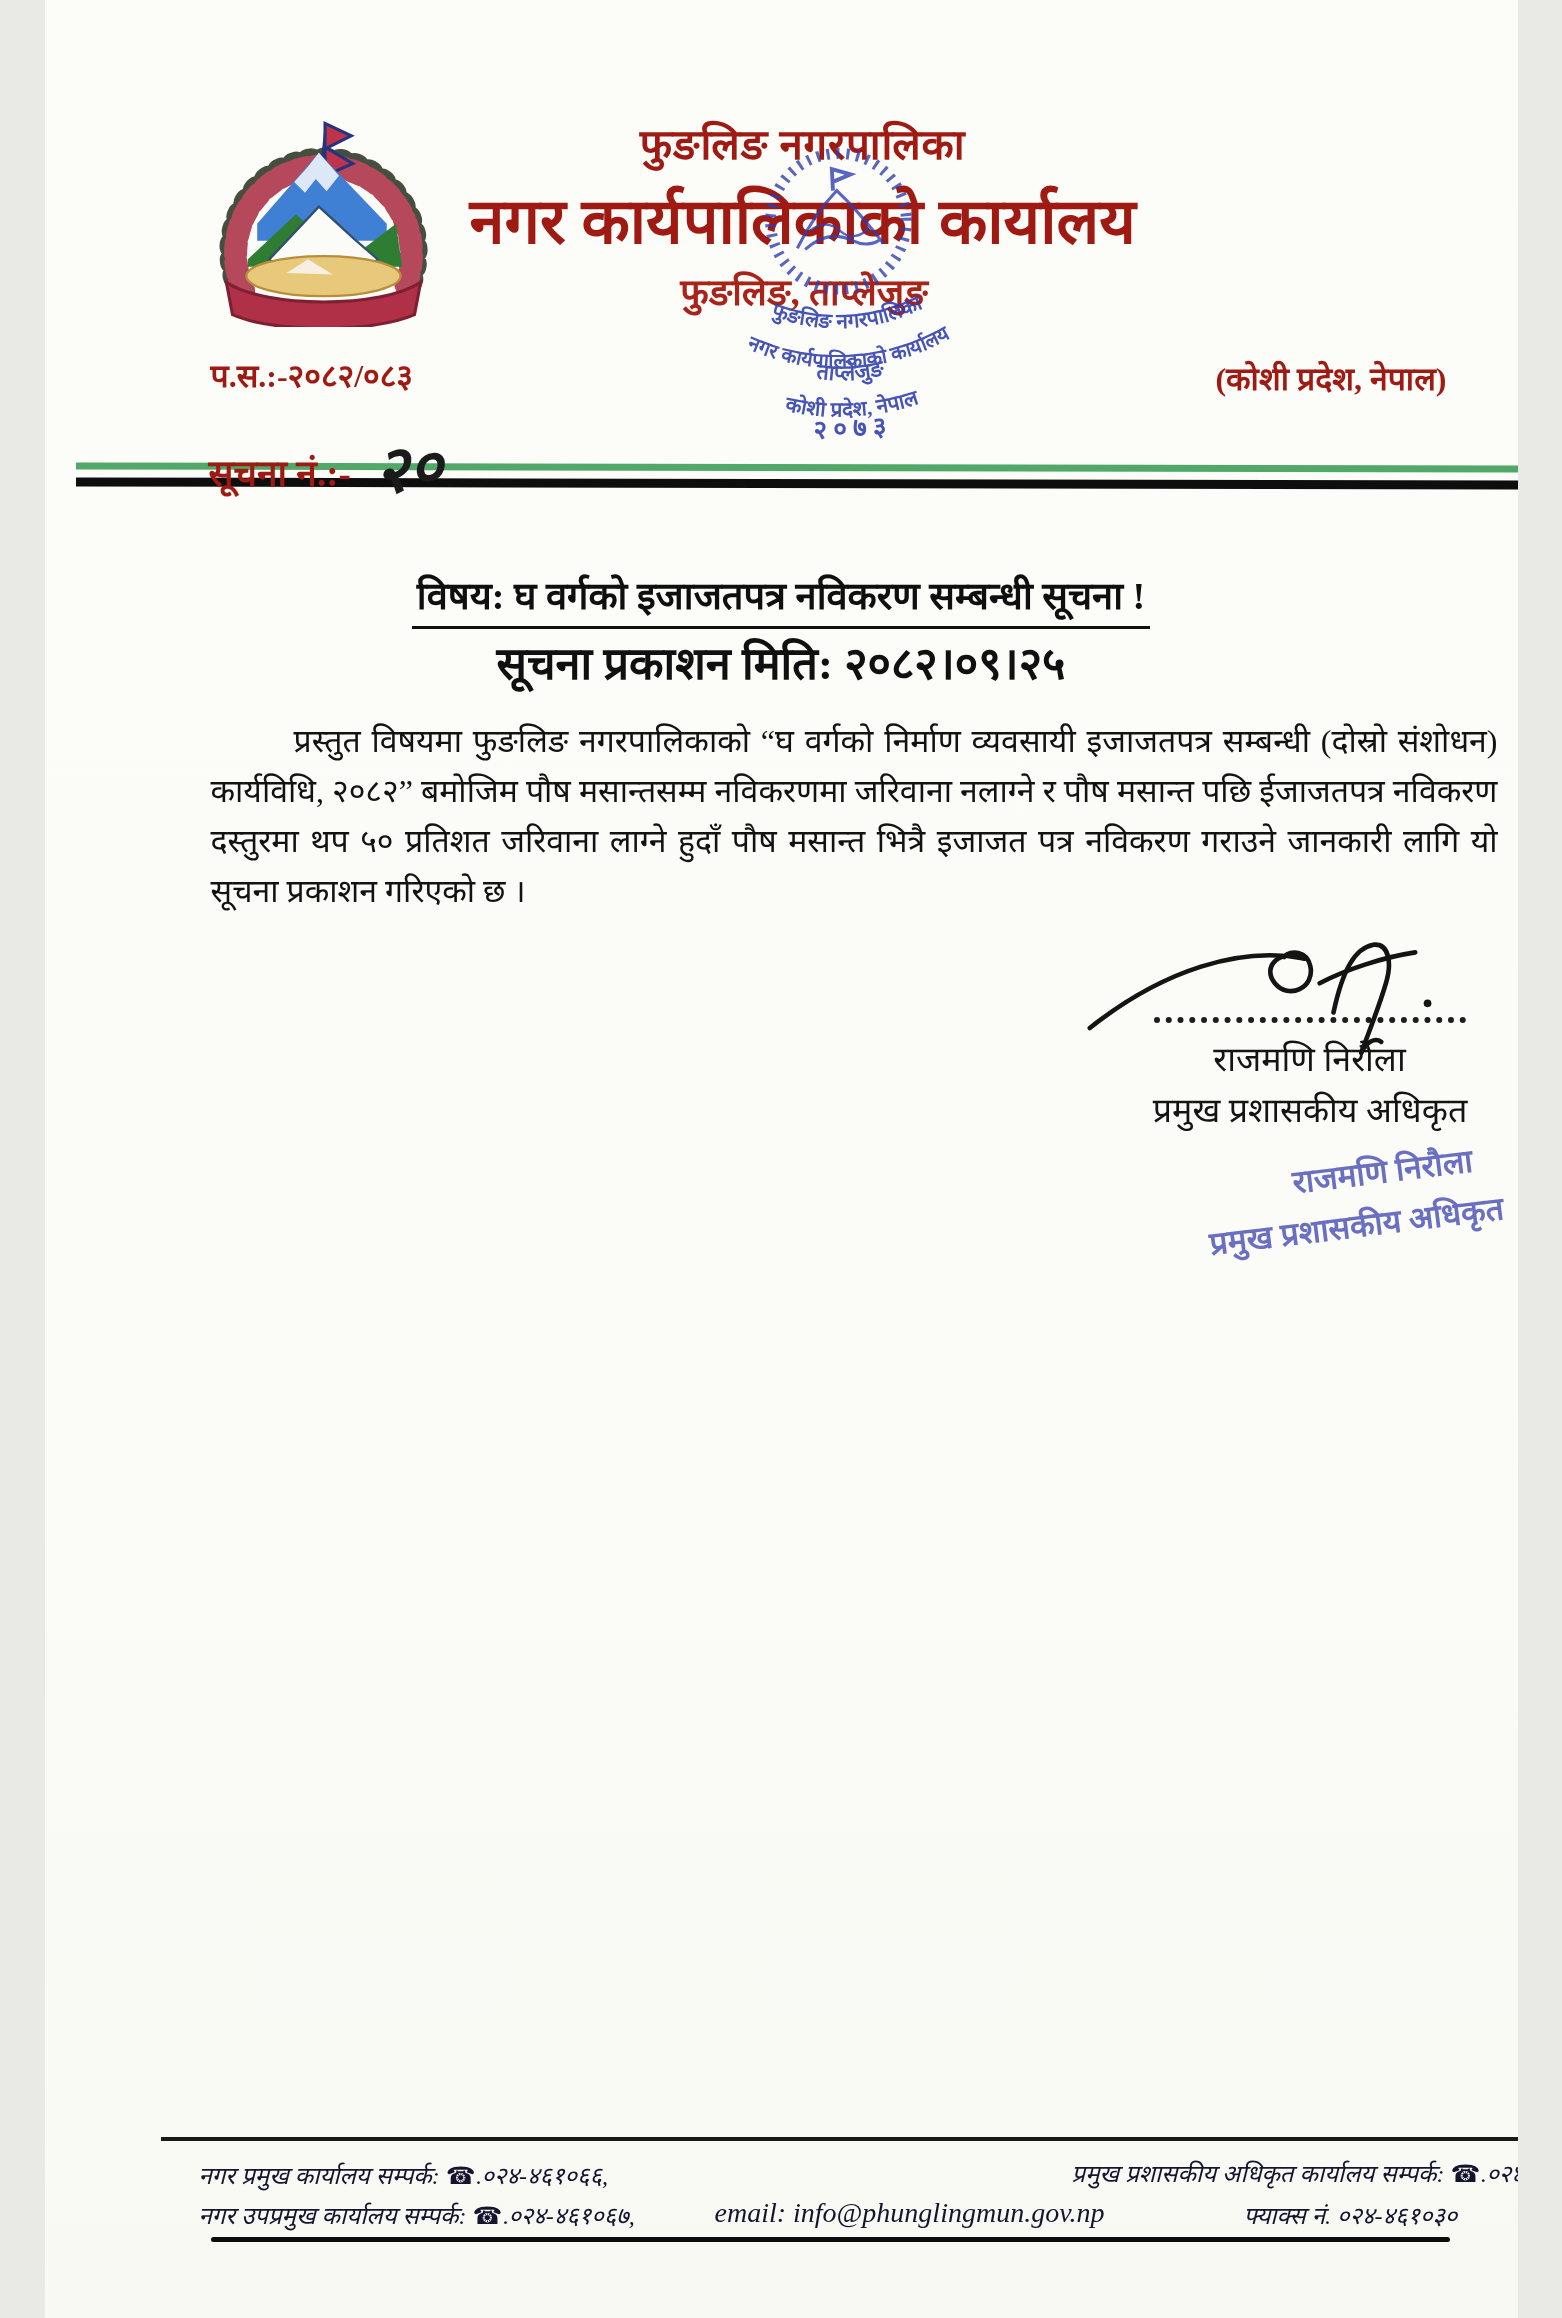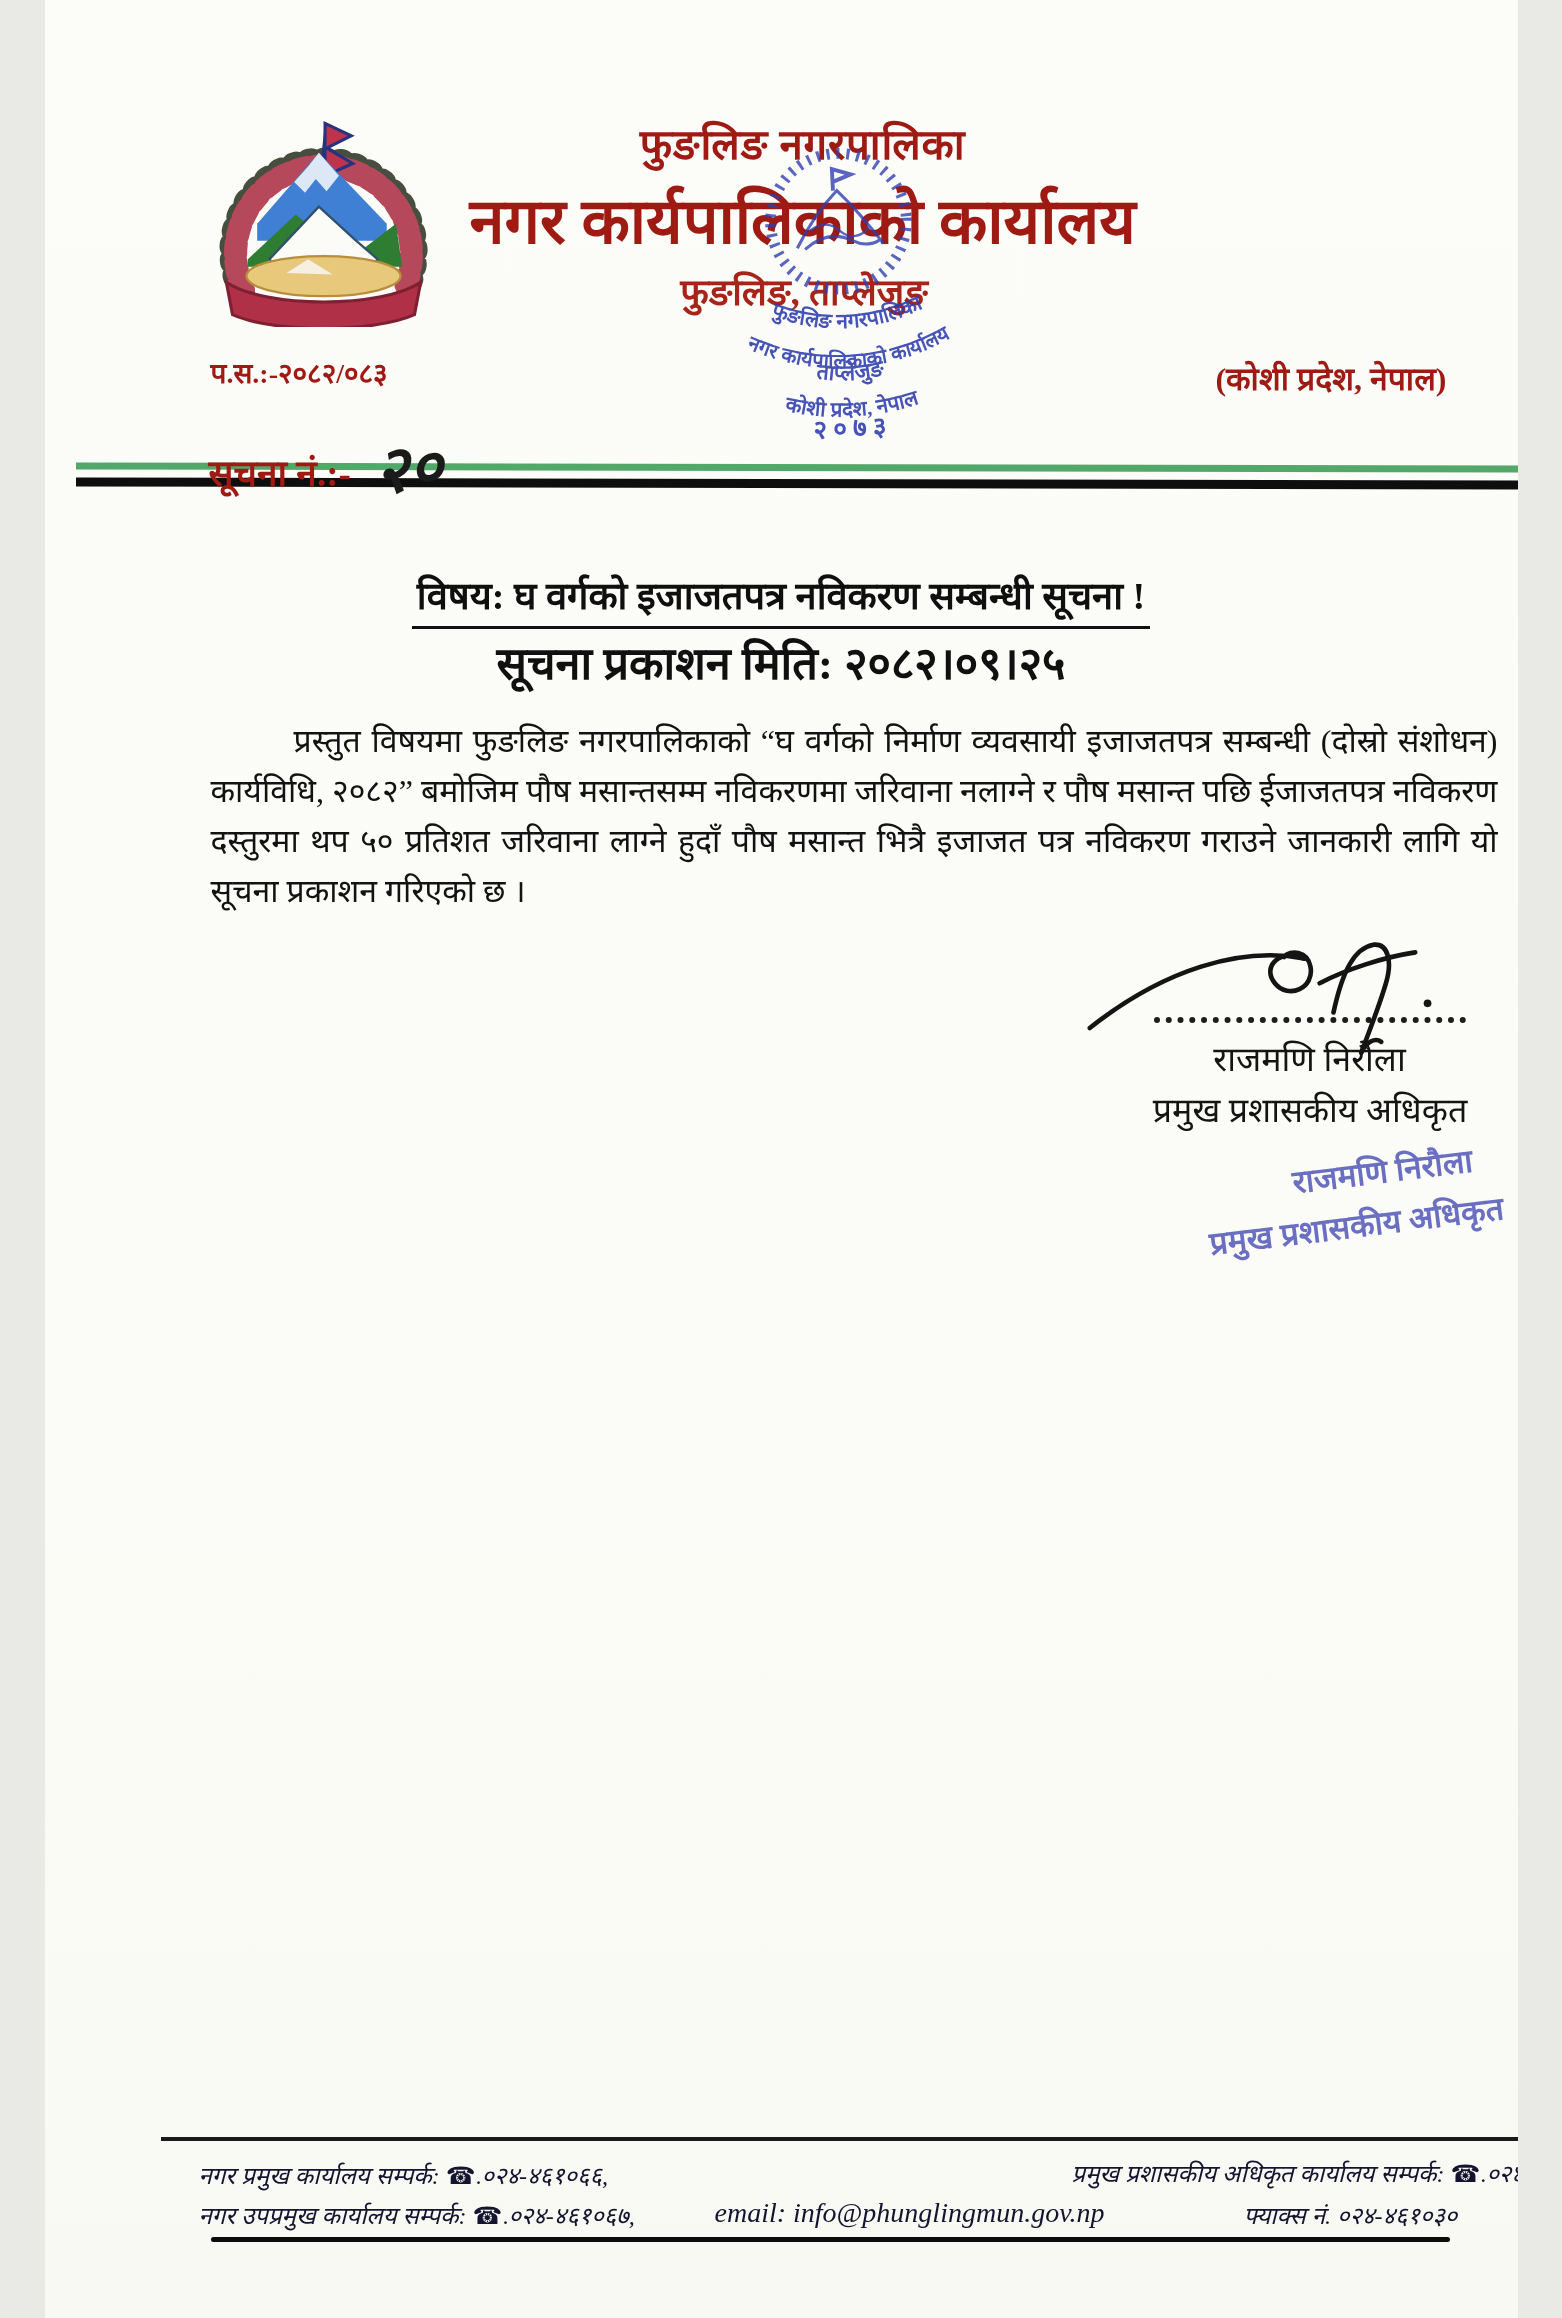--- a/index.html
+++ b/index.html
@@ -15,21 +15,21 @@
   .abs{position:absolute;}
 
   
   .hdr-line1{left:0;right:0;top:114px;text-align:center;transform:translateX(21.6px);
     font-size:42px;font-weight:bold;color:#9e1a12;letter-spacing:0.8px;z-index:2;}
   .hdr-line2{left:0;right:0;top:176px;text-align:center;transform:translateX(21.6px);
     font-size:63px;font-weight:bold;color:#9e1a12;z-index:2;}
   .hdr-line3{left:0;right:0;top:265px;text-align:center;transform:translateX(23px);
     font-size:37px;font-weight:bold;color:#a8241a;z-index:2;}
   .province{right:71px;top:356px;font-size:32px;font-weight:bold;color:#9e1a12;z-index:2;text-align:right;}
-  .ref-no{left:166px;top:353px;font-size:28px;font-weight:bold;color:#9e1a12;z-index:2;}
+  .ref-no{left:166px;top:353px;font-size:32px;font-weight:bold;color:#9e1a12;z-index:2;}
   .notice-row{left:164px;top:417px;z-index:2;}
   .notice-label{font-size:37px;font-weight:bold;color:#9e1a12;}
   .notice-number{display:inline-block;font-size:65px;font-weight:bold;color:#1b1b1b;
     transform:rotate(-6deg) translateY(4.6px);margin-left:20px;font-style:italic;}
 
   
   .sep-green{left:31px;right:0;top:464px;height:7px;background:#3f9e58;opacity:.9;
     transform:rotate(0.12deg);z-index:1;}
   .sep-black{left:31px;right:0;top:479px;height:9.3px;background:#0e0e0e;
     transform:rotate(0.12deg);z-index:1;}

